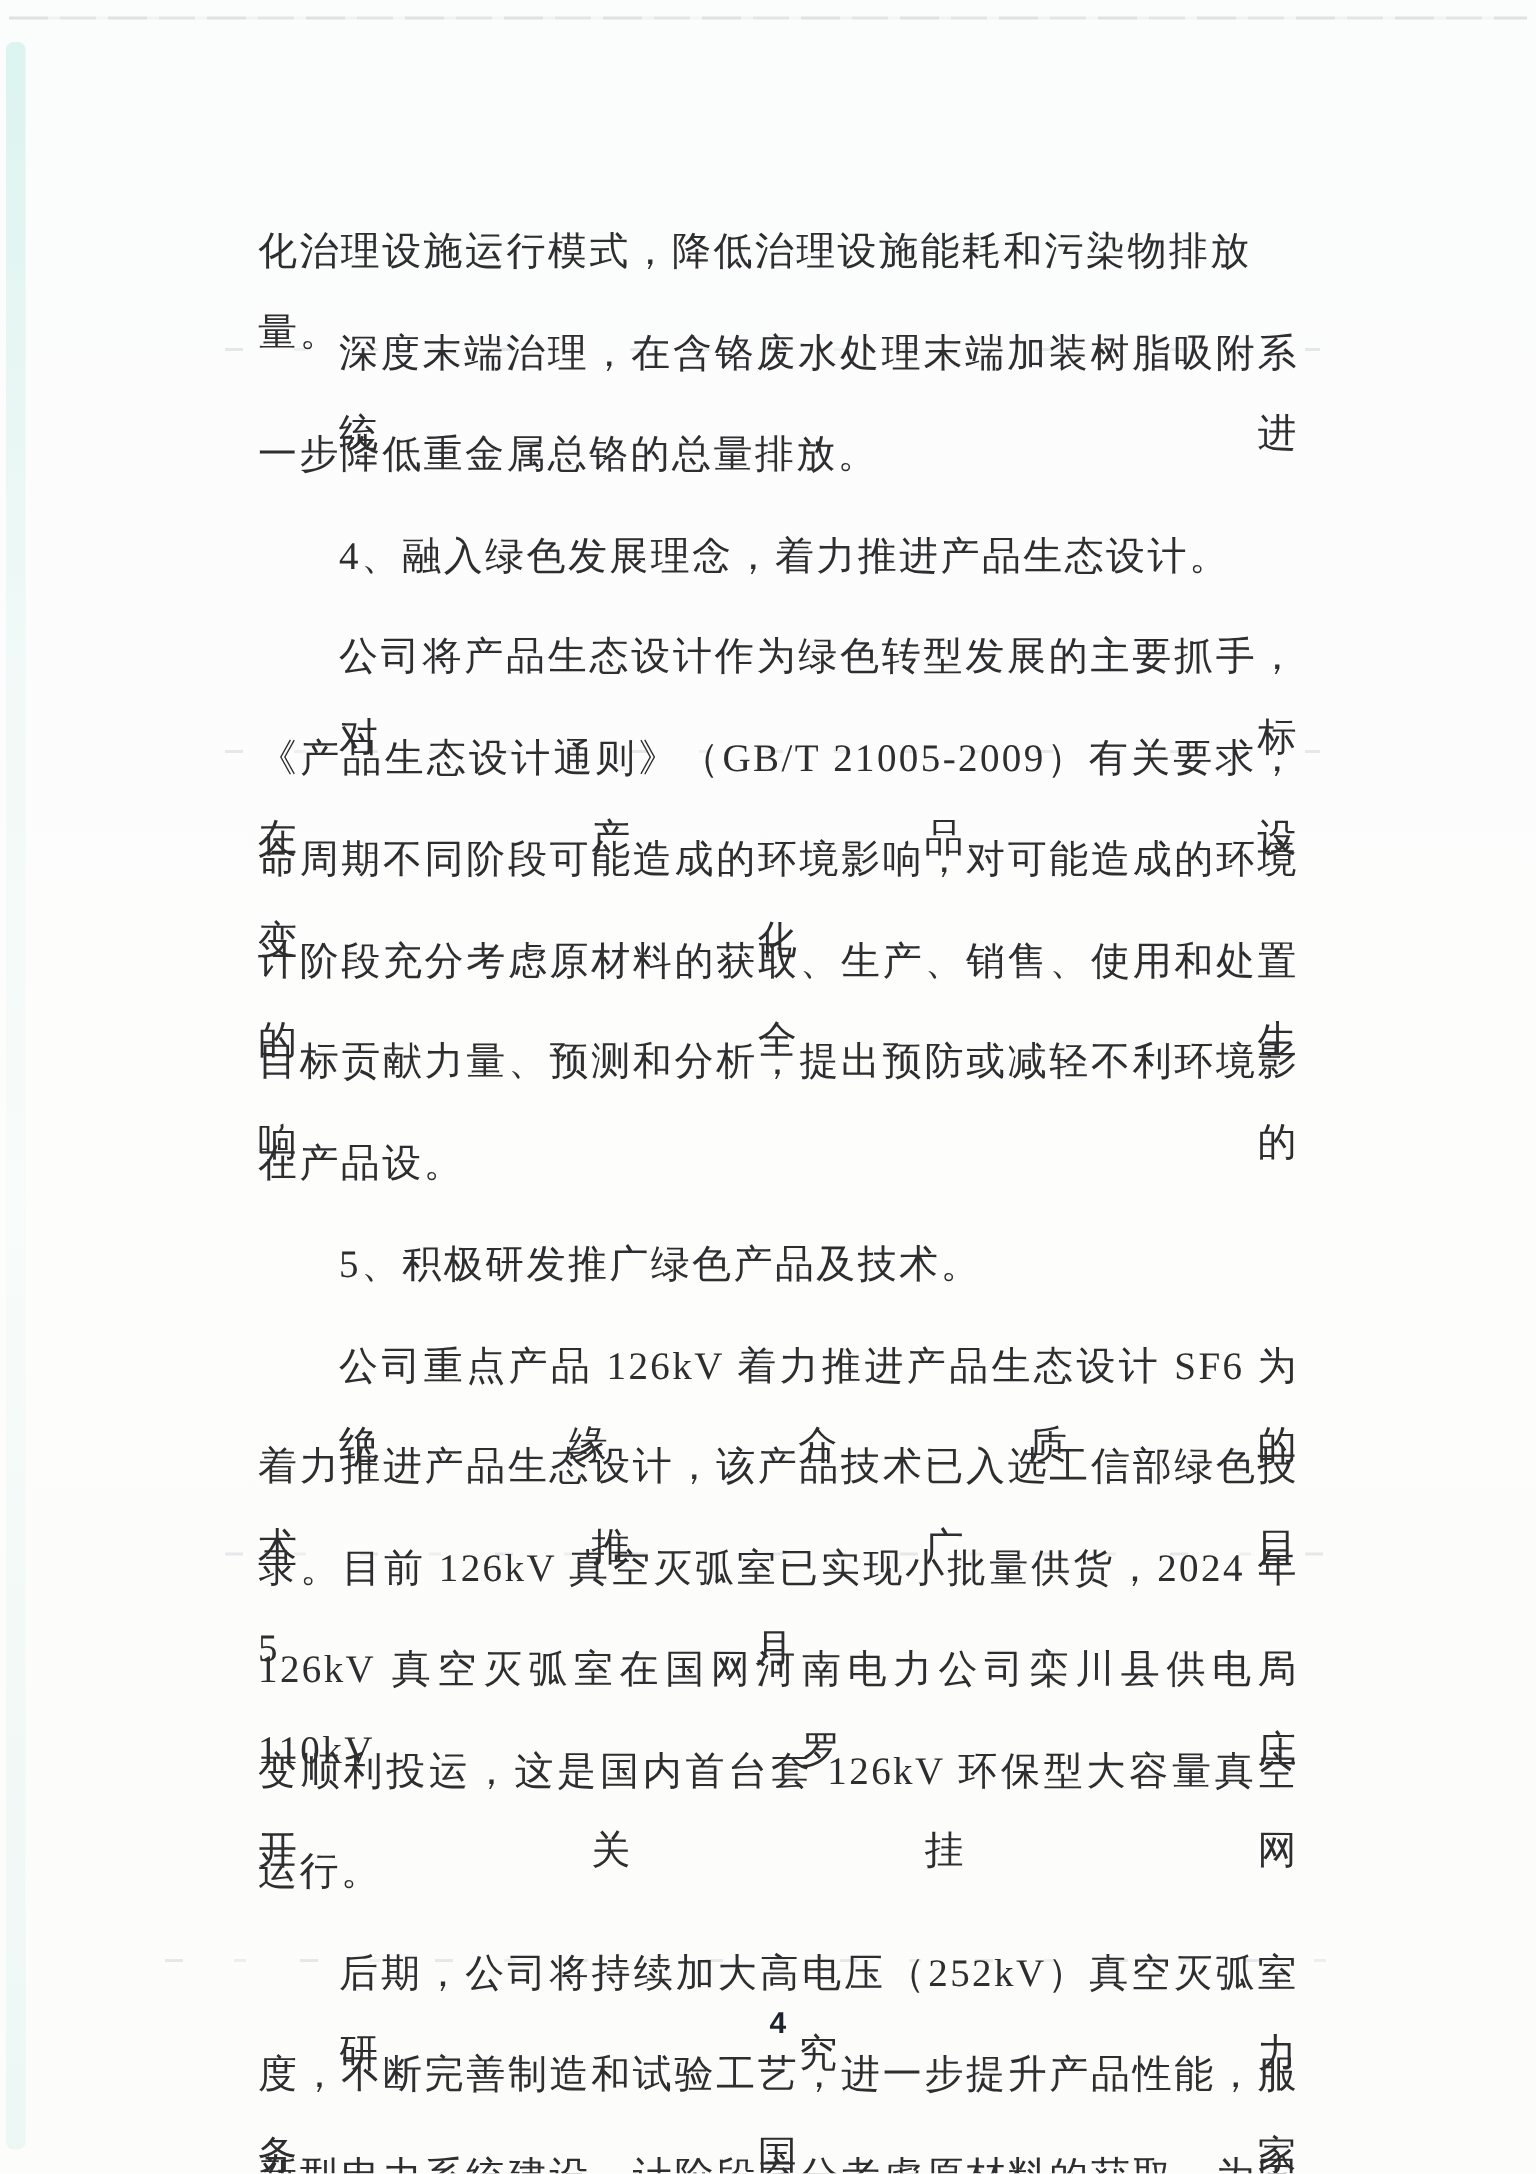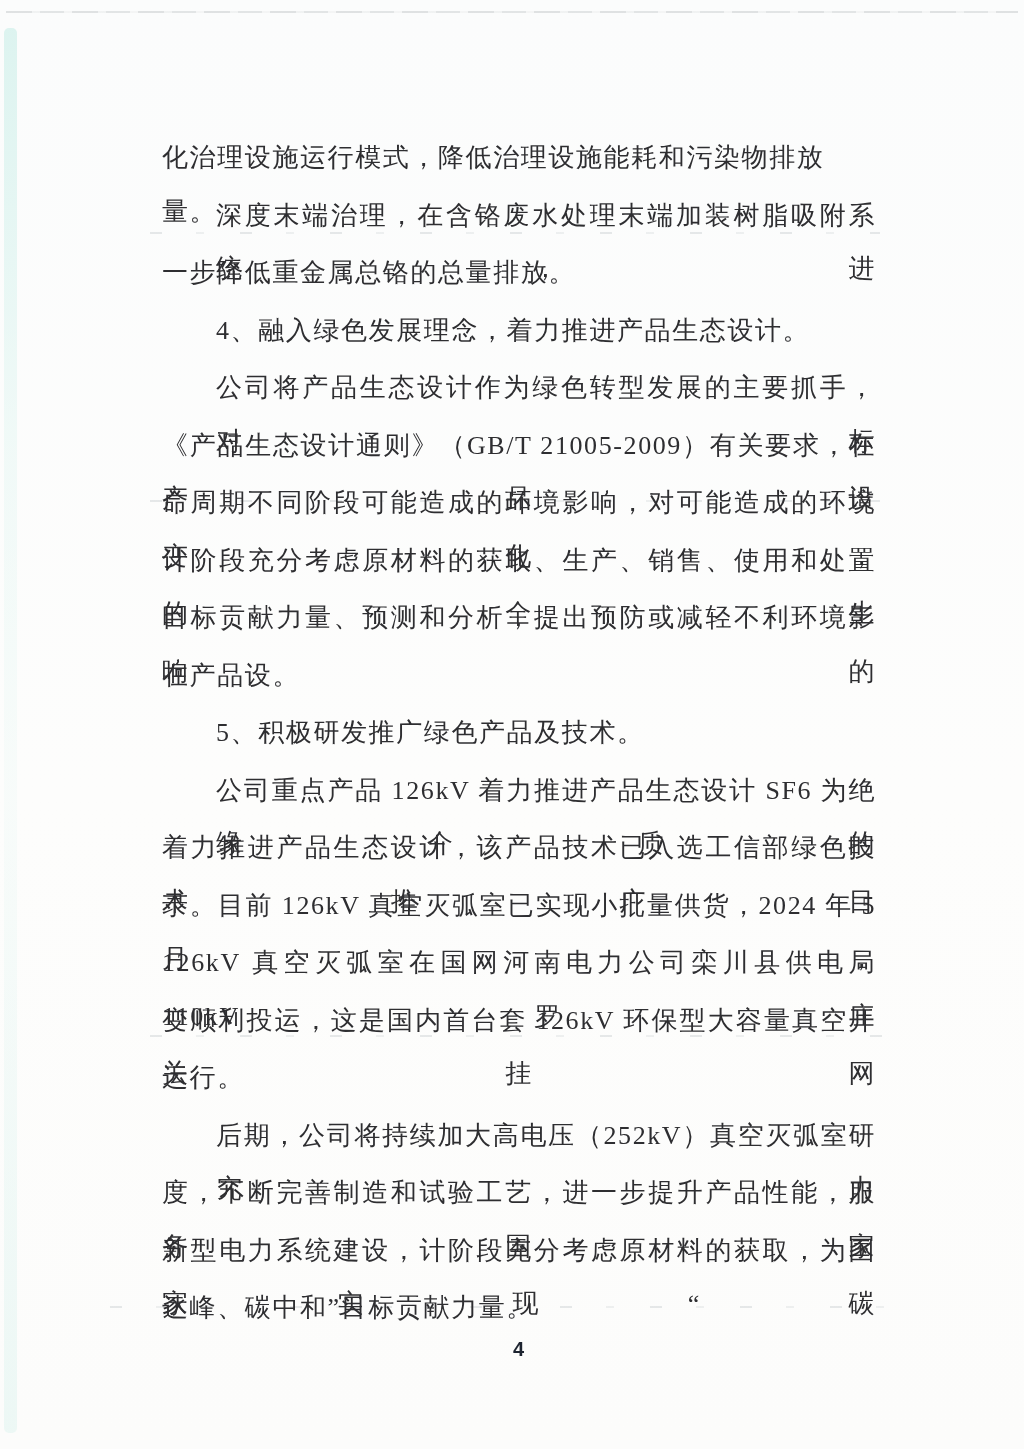--- a/index.html
+++ b/index.html
@@ -59,21 +59,21 @@
     top: 127px;
     width: 722px;
     color: #2e2e31;
     font-size: 26px;
     letter-spacing: 1.6px;
   }
   .line {
     display: block;
     height: 53.5px;
     line-height: 53.5px;
-    margin: 4px;
+    margin: 14px;
     overflow: visible;
   }
   .line.full {
     text-align: justify;
     text-align-last: justify;
   }
   .line.short {
     text-align: left;
   }
   .line.indent {

